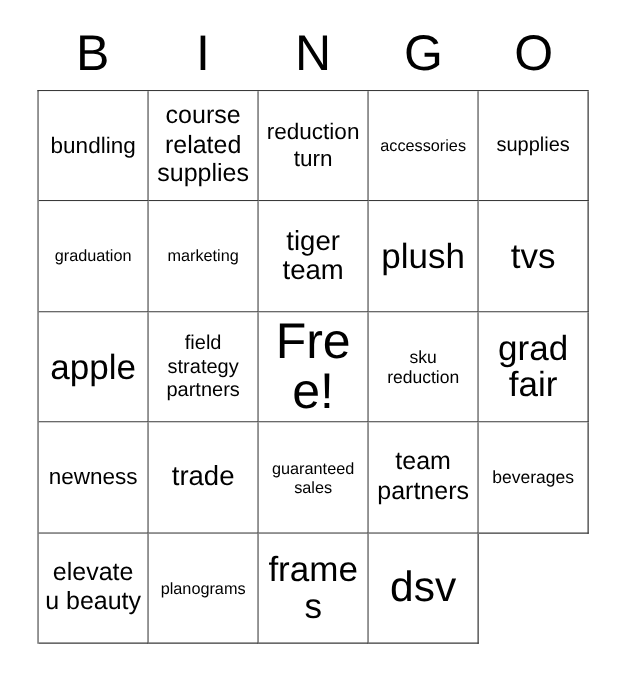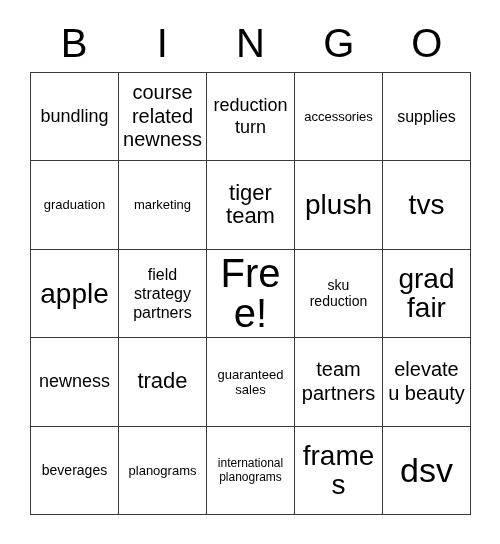--- a/index.html
+++ b/index.html
@@ -103,21 +103,21 @@
     <div class="header-cell">G</div>
     <div class="header-cell">O</div>
   </div>
 
   <div class="grid">
 
     <div class="cell">
         <span class="cell-text fs-ml">bundling</span>
       </div>
     <div class="cell">
-        <span class="cell-text fs-l">course related newness</span>
+        <span class="cell-text fs-l">course related supplies</span>
       </div>
     <div class="cell">
         <span class="cell-text fs-ml">reduction turn</span>
       </div>
     <div class="cell">
         <span class="cell-text fs-s">accessories</span>
       </div>
     <div class="cell">
         <span class="cell-text fs-m">supplies</span>
       </div>
@@ -160,31 +160,28 @@
     <div class="cell">
         <span class="cell-text fs-h1">trade</span>
       </div>
     <div class="cell">
         <span class="cell-text fs-s">guaranteed sales</span>
       </div>
     <div class="cell">
         <span class="cell-text fs-l">team partners</span>
       </div>
     <div class="cell">
-        <span class="cell-text fs-l">elevate u beauty</span>
+        <span class="cell-text fs-sm">beverages</span>
       </div>
 
     <div class="cell">
-        <span class="cell-text fs-sm">beverages</span>
+        <span class="cell-text fs-l">elevate u beauty</span>
       </div>
     <div class="cell">
         <span class="cell-text fs-s">planograms</span>
-      </div>
-    <div class="cell">
-        <span class="cell-text fs-xs">international planograms</span>
       </div>
     <div class="cell">
         <span class="cell-text fs-xxl">frames</span>
       </div>
     <div class="cell">
         <span class="cell-text fs-h3">dsv</span>
       </div>
 
   </div>
 </div>

